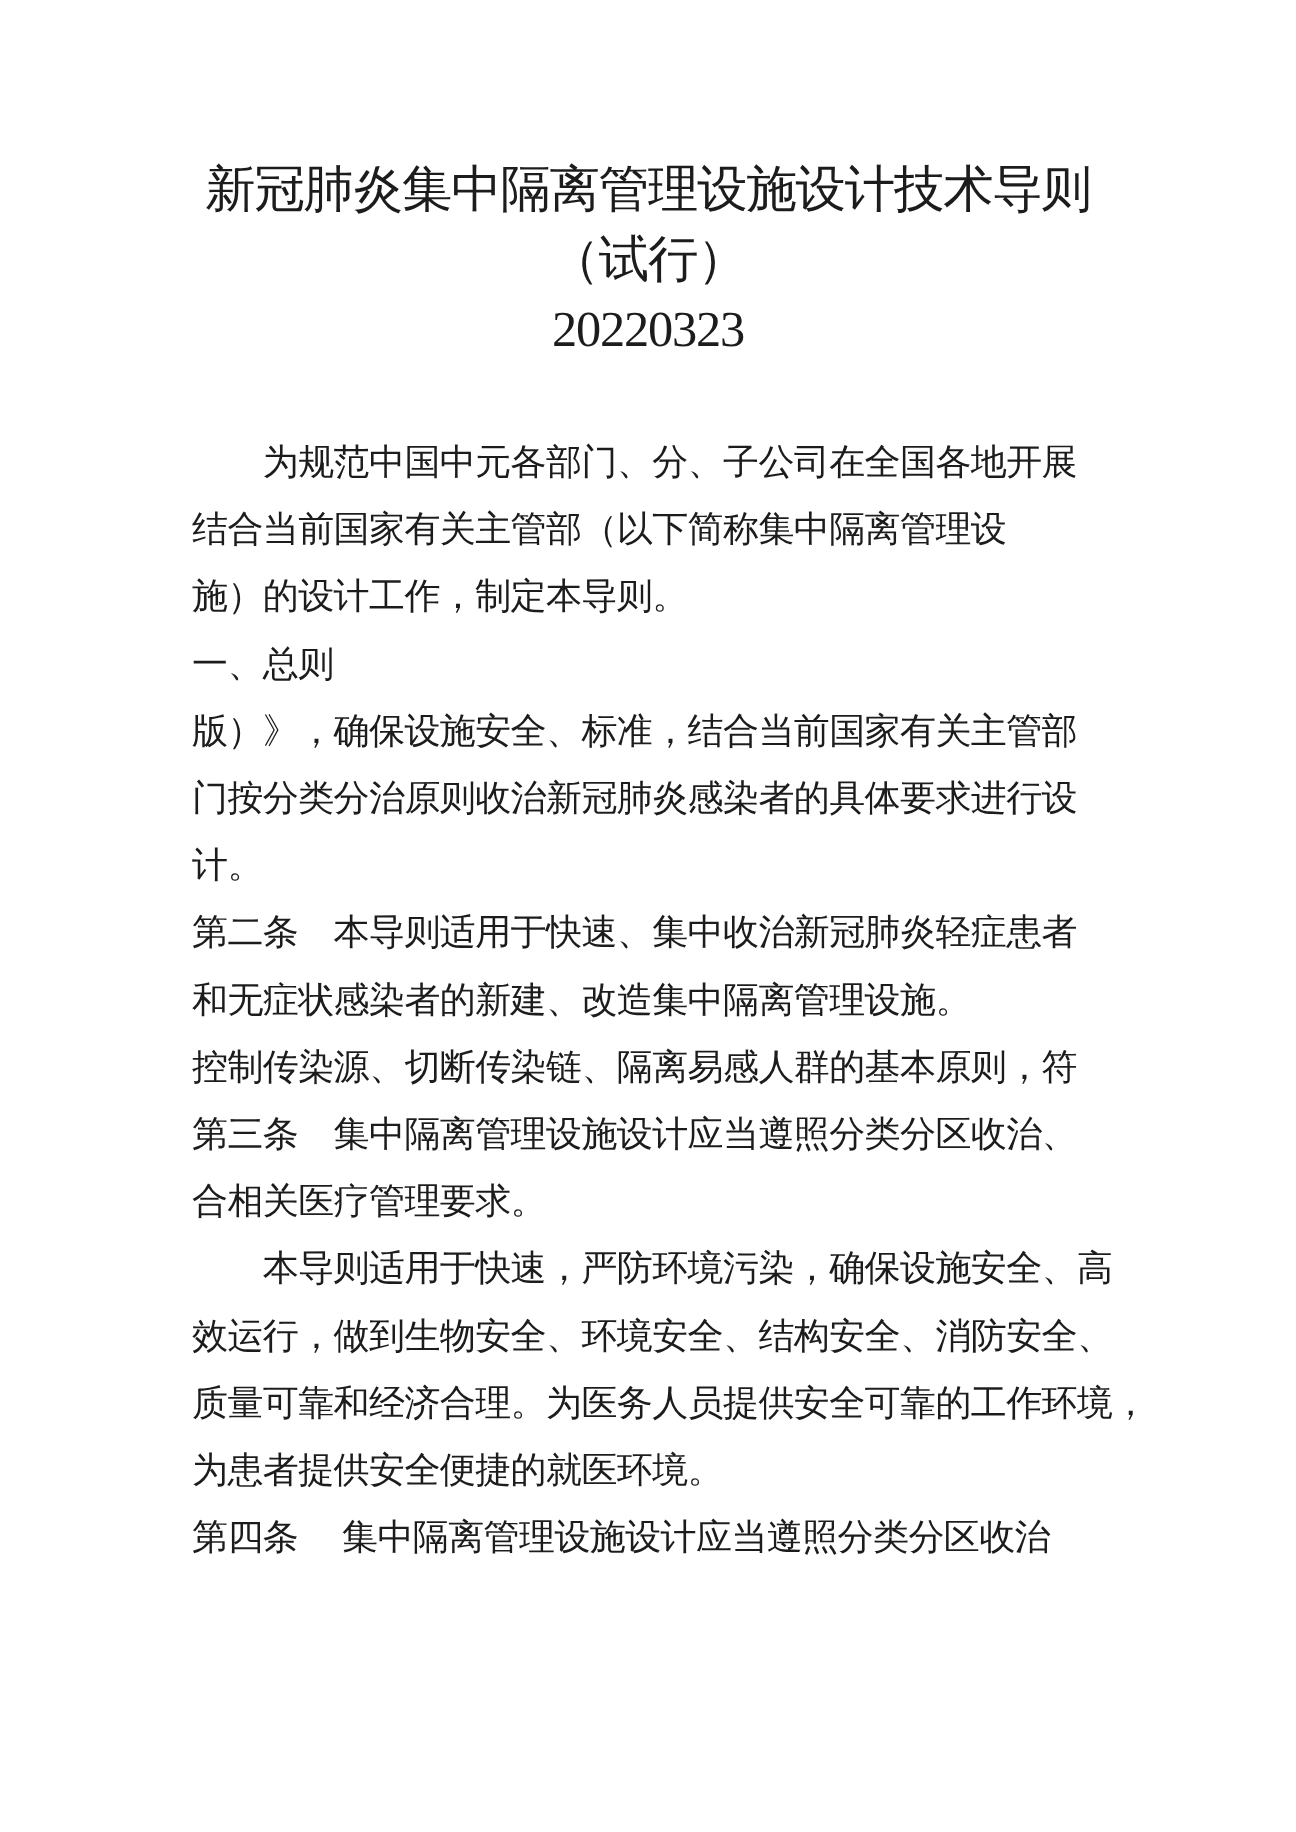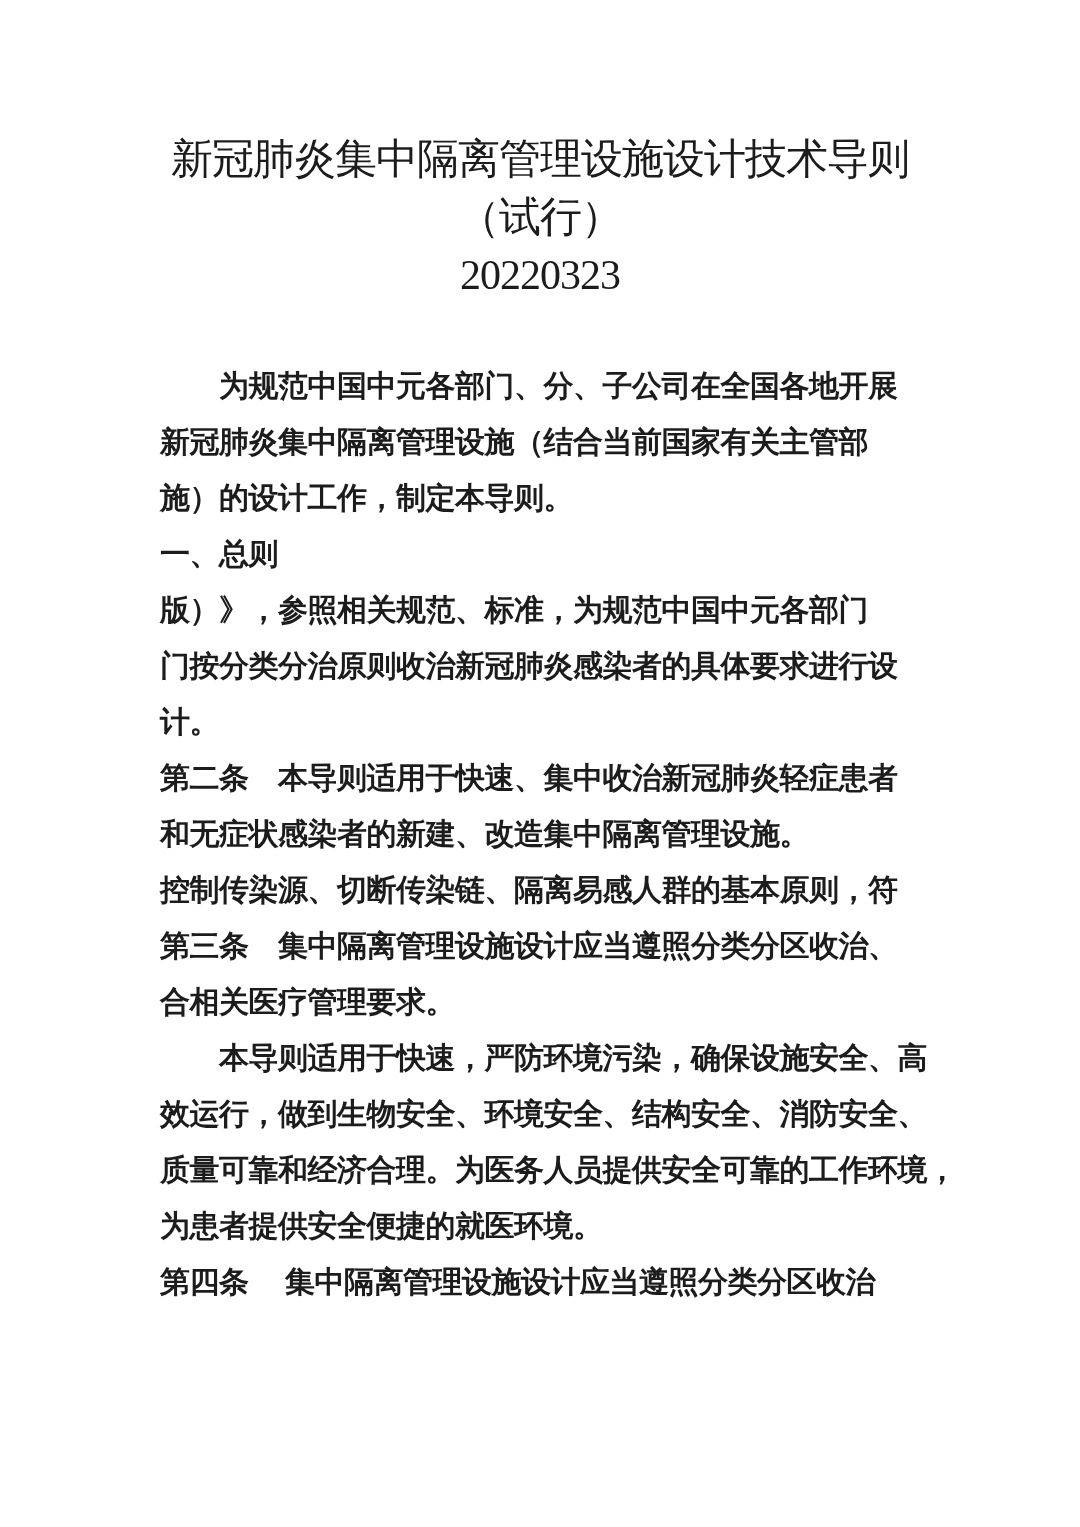--- a/index.html
+++ b/index.html
@@ -22,21 +22,20 @@
   }
   .title-line {
     font-size: 42px;
     line-height: 58px;
     letter-spacing: -1px;
     white-space: nowrap;
     font-weight: 500;
   }
   .body-block {
     margin: 54px 140px 0 160px;
-    font-weight: bold;
   }
   .line {
     font-size: 30px;
     line-height: 56px;
     letter-spacing: -0.5px;
     white-space: nowrap;
   }
   .line.indent {
     text-indent: 59px;
   }
@@ -47,24 +46,24 @@
 <div class="page">
 
   <div class="title-block">
     <div class="title-line">新冠肺炎集中隔离管理设施设计技术导则</div>
     <div class="title-line">（试行）</div>
     <div class="title-line">20220323</div>
   </div>
 
   <div class="body-block">
     <div class="line indent">为规范中国中元各部门、分、子公司在全国各地开展</div>
-    <div class="line">新冠肺炎集中隔离管理设施（结合当前国家有关主管部</div>
+    <div class="line">结合当前国家有关主管部（以下简称集中隔离管理设</div>
     <div class="line">施）的设计工作，制定本导则。</div>
     <div class="line">一、总则</div>
-    <div class="line">版）》，参照相关规范、标准，为规范中国中元各部门</div>
+    <div class="line">版）》，确保设施安全、标准，结合当前国家有关主管部</div>
     <div class="line">门按分类分治原则收治新冠肺炎感染者的具体要求进行设</div>
     <div class="line">计。</div>
     <div class="line">第二条　本导则适用于快速、集中收治新冠肺炎轻症患者</div>
     <div class="line">和无症状感染者的新建、改造集中隔离管理设施。</div>
     <div class="line">控制传染源、切断传染链、隔离易感人群的基本原则，符</div>
     <div class="line">第三条　集中隔离管理设施设计应当遵照分类分区收治、</div>
     <div class="line">合相关医疗管理要求。</div>
     <div class="line indent">本导则适用于快速，严防环境污染，确保设施安全、高</div>
     <div class="line">效运行，做到生物安全、环境安全、结构安全、消防安全、</div>
     <div class="line">质量可靠和经济合理。为医务人员提供安全可靠的工作环境，</div>

